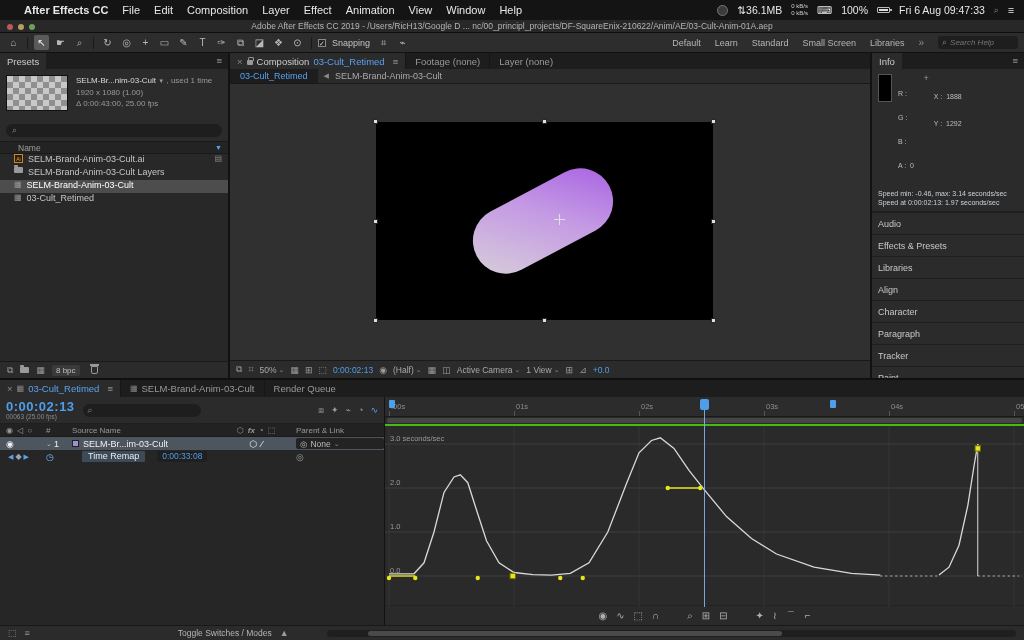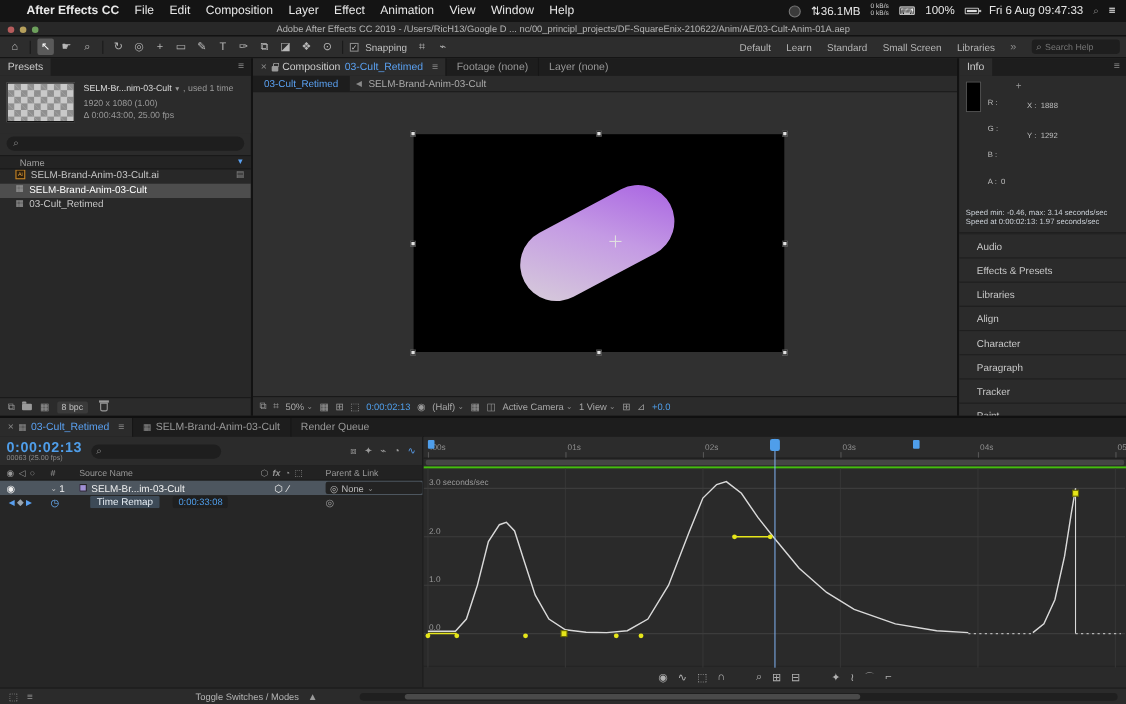--- a/index.html
+++ b/index.html
@@ -32,21 +32,21 @@
   .ticon { min-width:15px; text-align:center; line-height:15px; height:15px; border-radius:2px; }
   .ticon.active { background:#5a5a5a; color:#fff; }
   .tsep { width:1px; height:12px; background:#191919; margin:0 2px; }
   .cb { width:8px; height:8px; border:1px solid #8a8a8a; background:#242424; color:#ccc;
     font-size:7px; line-height:7px; text-align:center; }
   .snaplbl { font-size:9px; color:#c0c0c0; margin:0 2px; }
   .wsgroup { margin-left:auto; display:flex; gap:14px; font-size:9px; color:#b5b5b5; }
   .searchbox { width:80px; height:13px; background:#1e1e1e; border-radius:3px; display:flex;
     align-items:center; gap:3px; padding:0 4px; margin-left:10px; }
   .searchbox input { width:60px; background:transparent; border:none; outline:none; color:#bbb;
-    font-size:8px; font-family:"Liberation Sans",sans-serif; }
+    font-size:8px; font-family:"Liberation Sans",sans-serif;font-style:italic; }
   .mag { color:#8a8a8a; font-size:9px; }
 
   
   .main { height:325px; display:flex; flex:0 0 auto; background:#1f1f1f; }
   .tabbar { height:16px; background:#1d1d1d; display:flex; align-items:stretch; font-size:9.5px;
     color:#999; flex:0 0 auto; }
   .tabchip { background:#2b2b2b; display:flex; align-items:center; gap:4px; padding:0 7px; color:#ccc; }
   .tabplain { display:flex; align-items:center; padding:0 9px; border-left:1px solid #161616; }
   .panelmenu { margin-left:4px; color:#8a8a8a; }
   .mini-lock { width:6px; height:5px; background:#999; border-radius:1px; position:relative; margin-top:2px; }
@@ -108,21 +108,21 @@
 
   
   .info-panel { width:152px; display:flex; flex-direction:column; background:#2b2b2b; }
   .info-body { display:flex; gap:6px; padding:5px 6px 2px; }
   .swatch { width:14px; height:28px; background:#000; border:1px solid #555; flex:0 0 auto; }
   .rgba { font-size:7px; line-height:8px; color:#bfbfbf; white-space:pre; }
   .xy { font-size:7px; line-height:9px; color:#bfbfbf; white-space:pre; display:flex; gap:5px; }
   .plus-ic { color:#9a9a9a; font-size:9px; }
   .speedtext { font-size:7px; line-height:9px; color:#ccd2d9; padding:1px 6px 4px; border-bottom:1px solid #1e1e1e; }
   .info-list { flex:1; display:flex; flex-direction:column; overflow:hidden; }
-  .info-item { height:22px; flex:0 0 auto; display:flex; align-items:center; padding-left:16px;
+  .info-item { height:22px; flex:0 0 auto; display:flex; align-items:center; padding-left:6px;
     font-size:9px; color:#c8c8c8; border-top:1px solid #1f1f1f; background:#2b2b2b; }
 
   
   .timeline { flex:1; display:flex; flex-direction:column; background:#262626; border-top:2px solid #101010; }
   .tl-tabs { height:17px; background:#1d1d1d; display:flex; align-items:stretch; font-size:9.5px; color:#999; flex:0 0 auto; }
   .tl-body { flex:1; display:flex; overflow:hidden; }
   .tl-left { width:385px; flex:0 0 auto; display:flex; flex-direction:column; background:#2b2b2b;
     border-right:1px solid #121212; }
   .tc-row { height:27px; display:flex; align-items:center; gap:8px; padding:0 6px; border-bottom:1px solid #1f1f1f; }
   .tc-big { color:#4f9eea; font-size:13px; font-weight:bold; line-height:13px; letter-spacing:.5px; }
@@ -282,20 +282,24 @@
       </div>
       <div class="name-header">
         <span>Name</span>
         <span class="sorttri">▼</span>
       </div>
       <div class="proj-list" id="proj-list">
           <div class="prow">
             <span class="icon-ai">Ai</span>
             <span>SELM-Brand-Anim-03-Cult.ai</span>
             <span class="rowbadge">▤</span>
+          </div>
+          <div class="prow">
+            <span class="icon-folder"></span>
+            <span>SELM-Brand-Anim-03-Cult Layers</span>
           </div>
           <div class="prow sel">
             <span class="icon-comp">▦</span>
             <span>SELM-Brand-Anim-03-Cult</span>
           </div>
           <div class="prow">
             <span class="icon-comp">▦</span>
             <span>03-Cult_Retimed</span>
           </div>
         </div>

